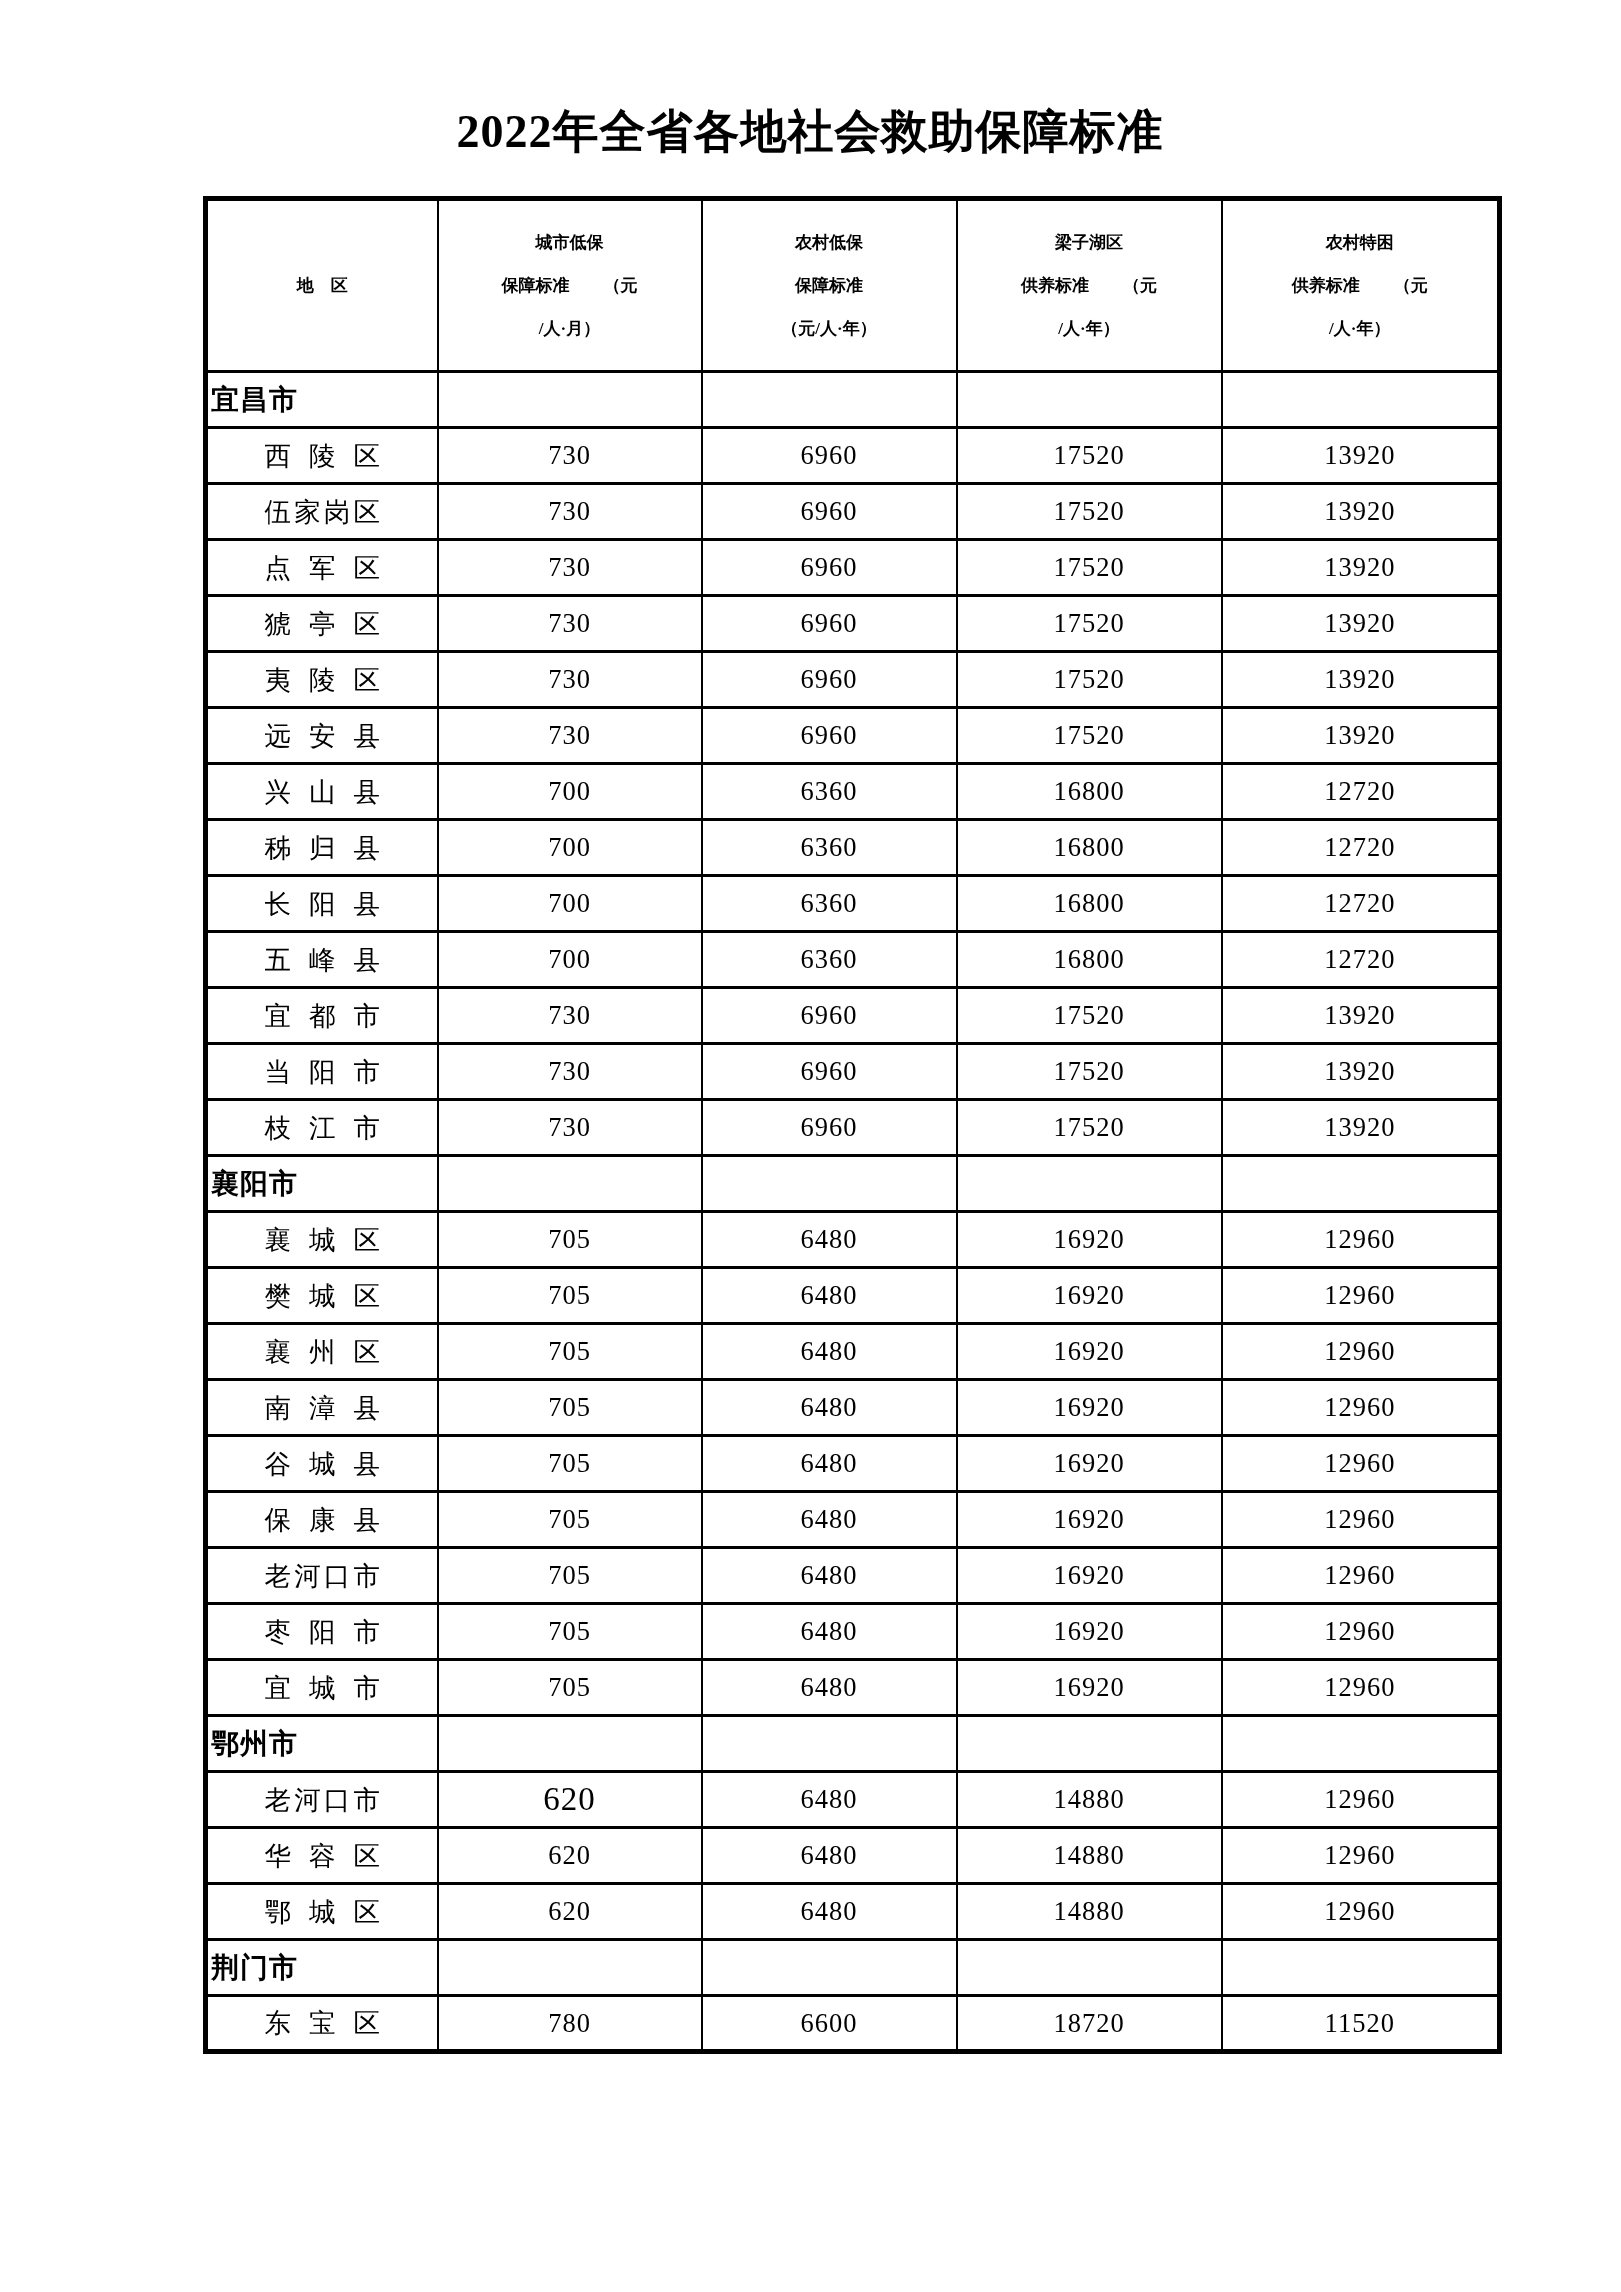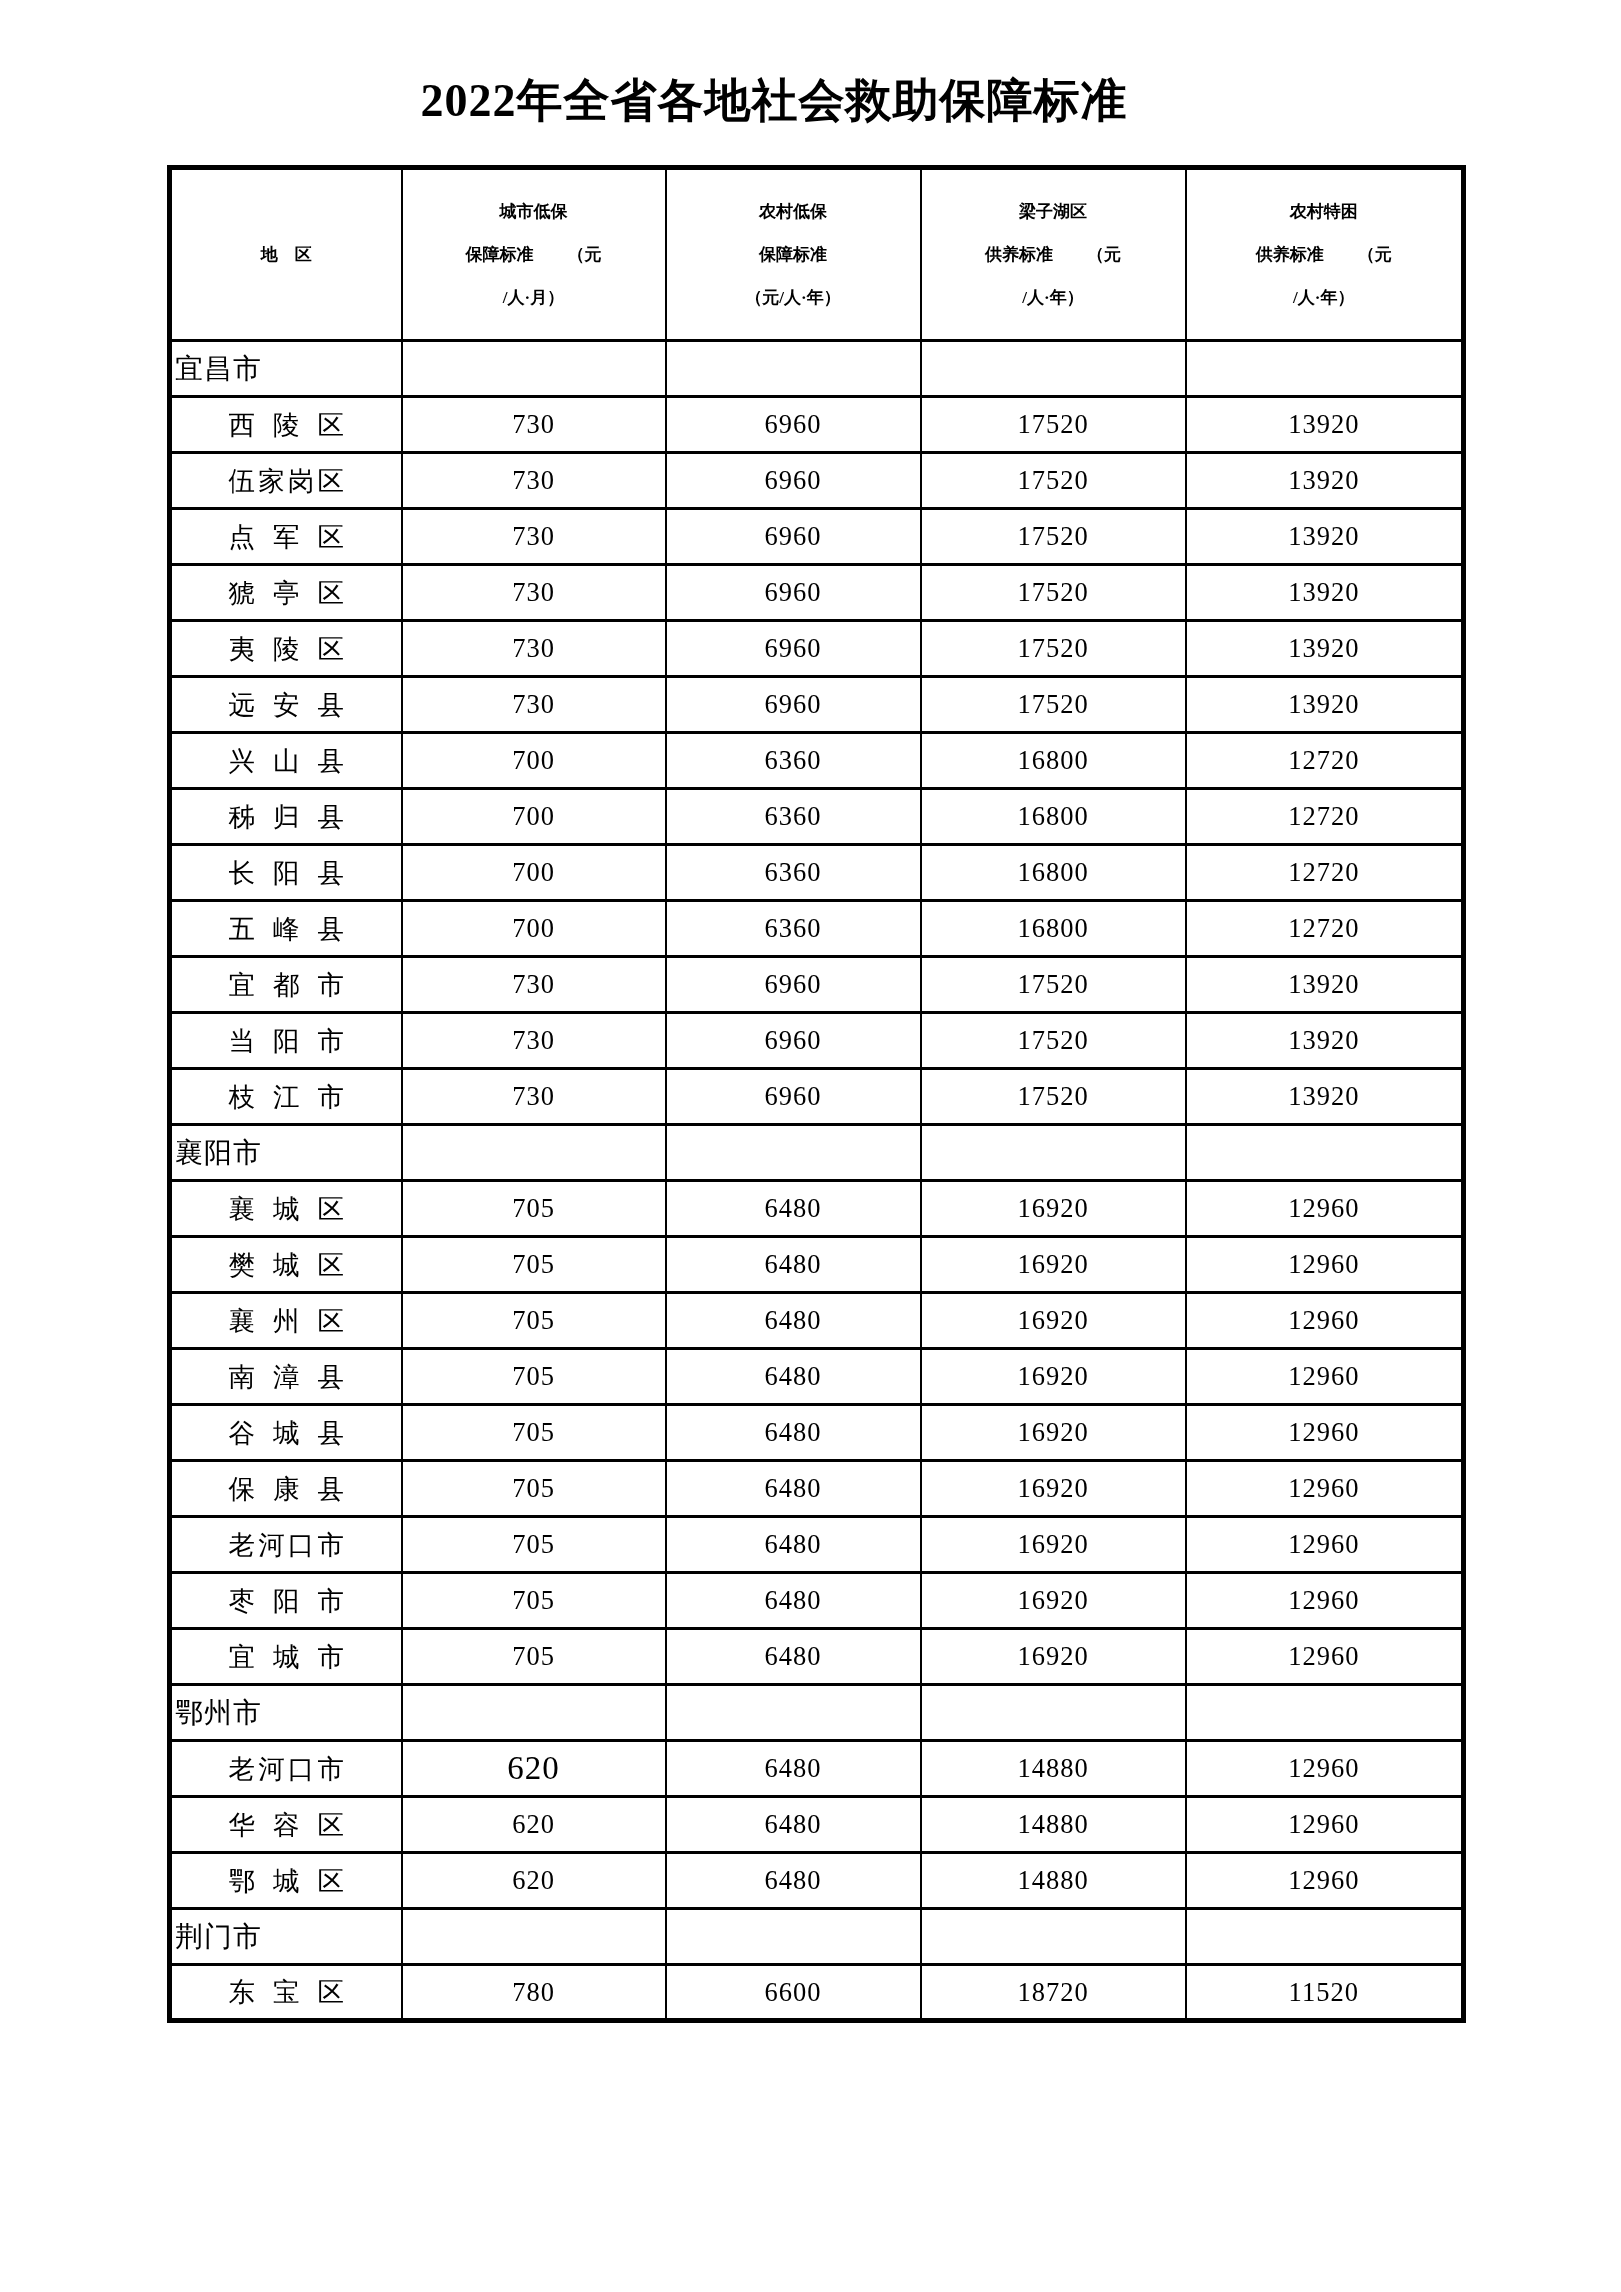--- a/index.html
+++ b/index.html
@@ -4,21 +4,21 @@
 <style>
   * { margin: 0; padding: 0; box-sizing: border-box; }
   html, body { background: #ffffff; }
   body {
     width: 1621px;
     height: 2293px;
     color: #000;
     font-family: "Liberation Serif", serif;
     overflow: hidden;
   }
-  .page { padding-top: 77px; }
+  .page { padding-top: 108px; margin-left: 36px; }
 
   .title {
     margin-left: 127px;
     width: 1294px;
     text-align: center;
     font-size: 46px;
     font-weight: bold;
     letter-spacing: 1px;
     line-height: 1.05;
     font-family: "Liberation Serif", serif;
@@ -53,21 +53,21 @@
   .region-name {
     display: inline-block;
     width: 4.35em;
     text-align: justify;
     text-align-last: justify;
     white-space: nowrap;
   }
   td.city-cell {
     text-align: left;
     padding-left: 2.9px;
-    font-weight: normal;
+    font-weight: bold;
     font-size: 28px;
     letter-spacing: 1px;
   }
   td.num-cell {
     font-size: 26.5px;
     letter-spacing: 1px;
     font-family: "Liberation Serif", serif;
   }
   td.num-cell.large-num { font-size: 33px; }
 </style>

